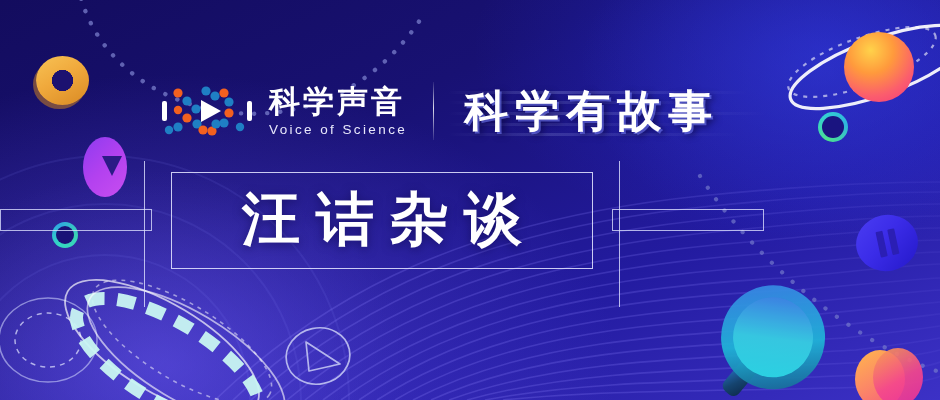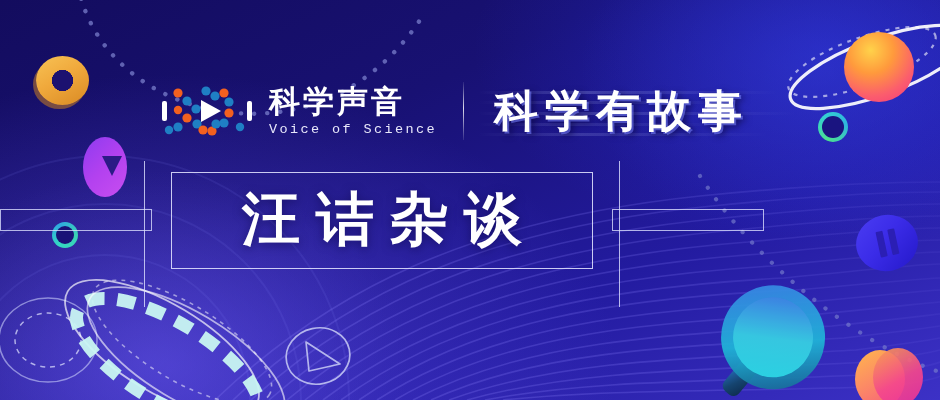--- a/index.html
+++ b/index.html
@@ -28,21 +28,21 @@
   #logo-mark { width:96px; height:62px; flex:0 0 auto; }
   #brand-text { display:flex; flex-direction:column; justify-content:center; }
   #brand-cn {
     color:#ffffff; font-size:31px; font-weight:bold;
     letter-spacing:3px; line-height:1.05; white-space:nowrap;
     font-family:"DejaVu Sans","Liberation Sans",sans-serif;
   }
   #brand-en {
     color:#e8e8fb; font-size:13.5px; letter-spacing:2.4px;
     margin-top:5px; white-space:nowrap;
-    font-family:Liberation Mono, monospace;
+    font-family:Liberation Sans, sans-serif;
   }
   #brand-divider {
     width:1px; height:58px;
     background:linear-gradient(to bottom, rgba(255,255,255,0.08), rgba(255,255,255,0.85) 45%, rgba(255,255,255,0.1));
     margin:0 26px 0 22px;
   }
   #tagline-wrap { position:relative; }
   #tagline {
     position:relative;
     color:#ffffff; font-size:44px; font-weight:bold;

